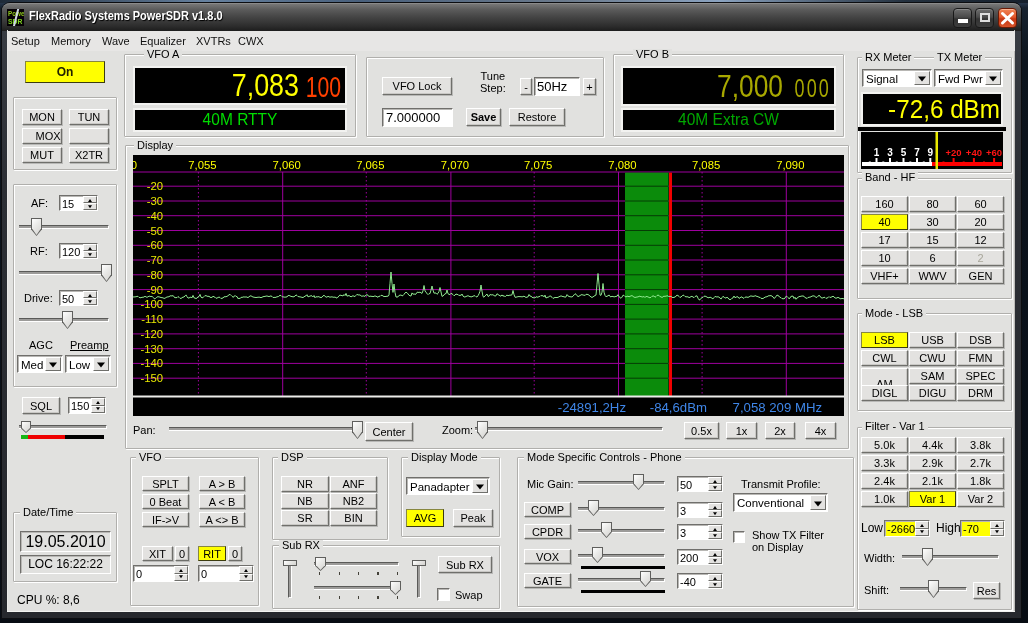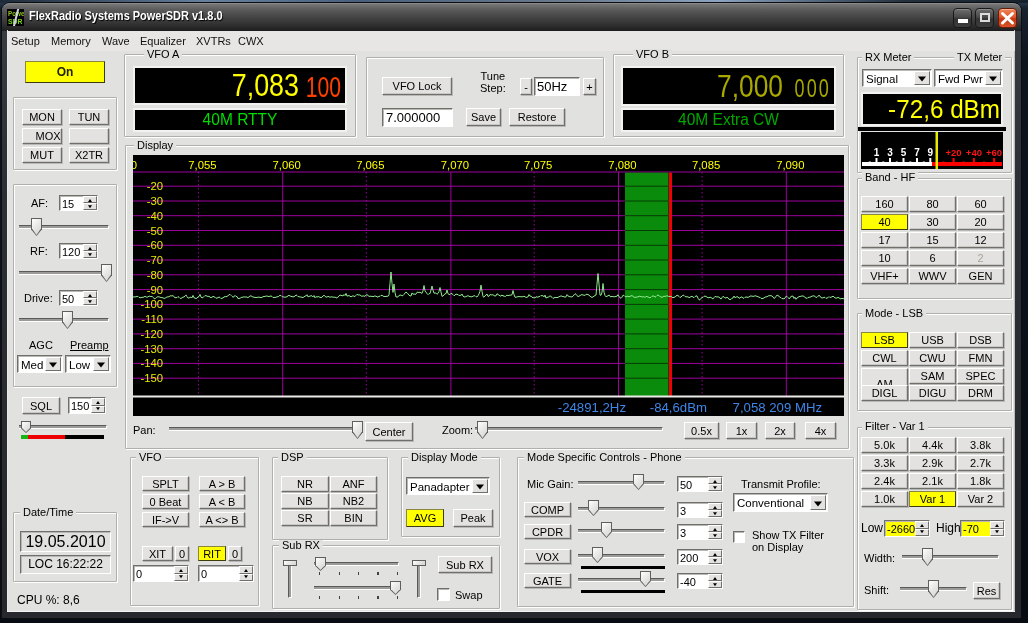--- a/index.html
+++ b/index.html
@@ -200,21 +200,21 @@
     <div class="blackbox" style="left:133px;top:108px;width:214px;height:24px;"></div>
     <div class="abs" style="left:133px;top:109px;width:214px;height:24px;color:#00dd00;font-size:16px;text-align:center;line-height:22px;transform:scaleX(0.97);">40M RTTY</div>
 
     <div class="gb" style="left:366px;top:57px;width:238px;height:80px;"></div>
     <div class="btn" style="left:382px;top:77px;width:70px;height:18px;">VFO Lock</div>
     <div class="lbl" style="left:480px;top:70px;text-align:center;">Tune<br>Step:</div>
     <div class="btn" style="left:520px;top:78px;width:12px;height:17px;">-</div>
     <div class="sunken" style="left:534px;top:77px;width:46px;height:19px;font-size:13px;padding:1px 0 0 2px;">50Hz</div>
     <div class="btn" style="left:583px;top:78px;width:13px;height:17px;">+</div>
     <div class="sunken" style="left:382px;top:108px;width:71px;height:19px;font-size:13px;padding:1px 0 0 3px;">7.000000</div>
-    <div class="btn" style="left:466px;top:108px;width:35px;height:18px;">Save</div>
+    <div class="btn" style="left:466px;top:108px;width:35px;height:18px;font-weight:bold;">Save</div>
     <div class="btn" style="left:509px;top:108px;width:56px;height:18px;">Restore</div>
 
     <div class="gb" style="left:613px;top:54px;width:231px;height:83px;"></div>
     <div class="gblabel" style="left:633px;top:49px;">VFO B</div>
     <div class="blackbox" style="left:621px;top:66px;width:215px;height:40px;"></div>
     <div class="abs" style="left:621px;top:70px;width:162px;height:33px;color:#a8a800;font-size:31px;text-align:right;line-height:33px;transform:scaleX(0.85);transform-origin:right center;">7,000</div>
     <div class="abs" style="left:731px;top:74px;width:100px;height:32px;color:#a8a800;font-size:25px;text-align:right;line-height:29px;letter-spacing:3px;transform:scaleX(0.72);transform-origin:right center;">000</div>
     <div class="blackbox" style="left:621px;top:108px;width:215px;height:24px;"></div>
     <div class="abs" style="left:621px;top:109px;width:215px;height:24px;color:#00a800;font-size:16px;text-align:center;line-height:22px;transform:scaleX(0.97);">40M Extra CW</div>
   </div>
@@ -453,21 +453,21 @@
         <span class="tx">Conventional</span>
         <span class="cbtn"></span>
       </div>
     <div class="chk" style="left:733px;top:531px;width:12px;height:12px;"></div>
     <div class="lbl" style="left:752px;top:529px;">Show TX Filter<br>on Display</div>
   </div>
   <div id="rightpanel">
 
     <div class="gb" style="left:857px;top:57px;width:155px;height:116px;"></div>
     <div class="gblabel" style="left:862px;top:52px;">RX Meter</div>
-    <div class="gblabel" style="left:934px;top:52px;margin-left:20px;">TX Meter</div>
+    <div class="gblabel" style="left:934px;top:52px;">TX Meter</div>
     <div class="combo" style="left:862px;top:69px;width:70px;height:18px;">
         <span class="tx">Signal</span>
         <span class="cbtn"></span>
       </div>
     <div class="combo" style="left:934px;top:69px;width:69px;height:18px;">
         <span class="tx">Fwd Pwr</span>
         <span class="cbtn"></span>
       </div>
     <div class="blackbox" style="left:861px;top:92px;width:142px;height:34px;"></div>
     <div class="abs" style="left:861px;top:95px;width:139px;height:28px;color:#ffff00;font-size:25px;text-align:right;line-height:28px;transform:scaleX(0.97);transform-origin:right center;">-72,6 dBm</div>

